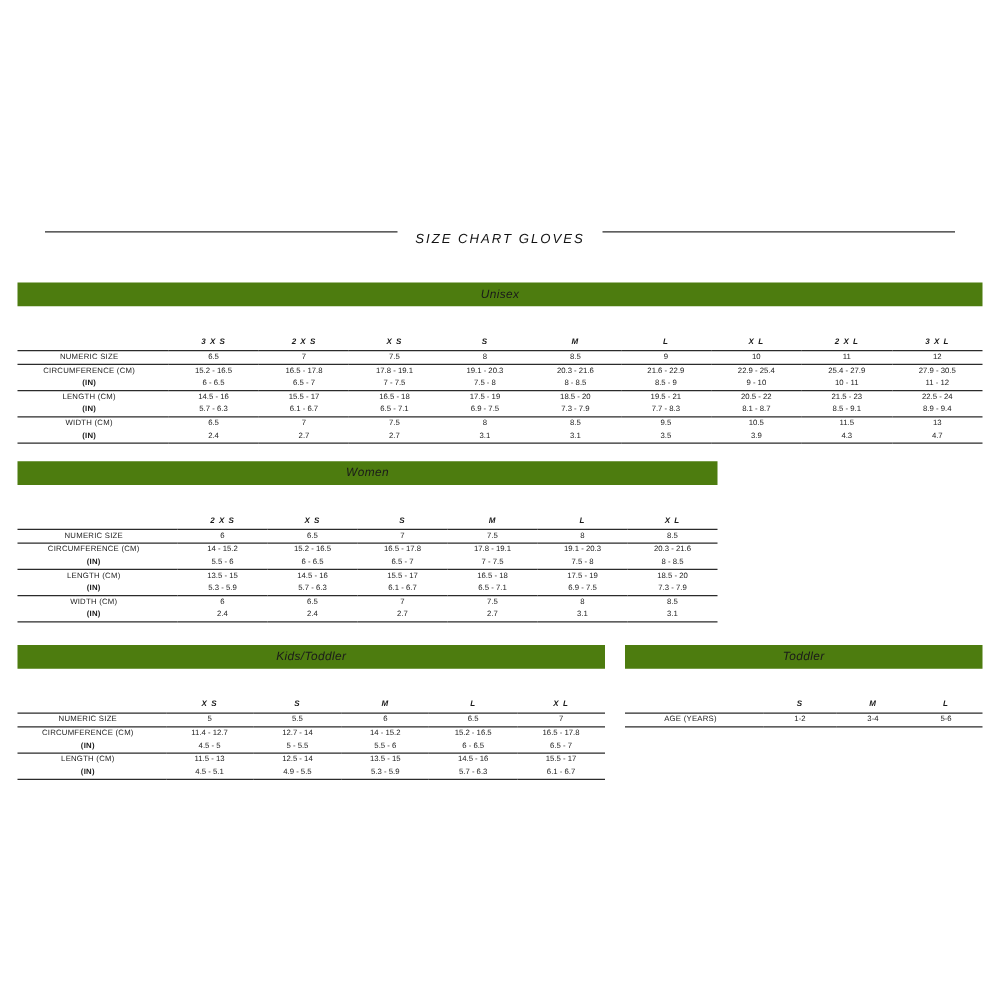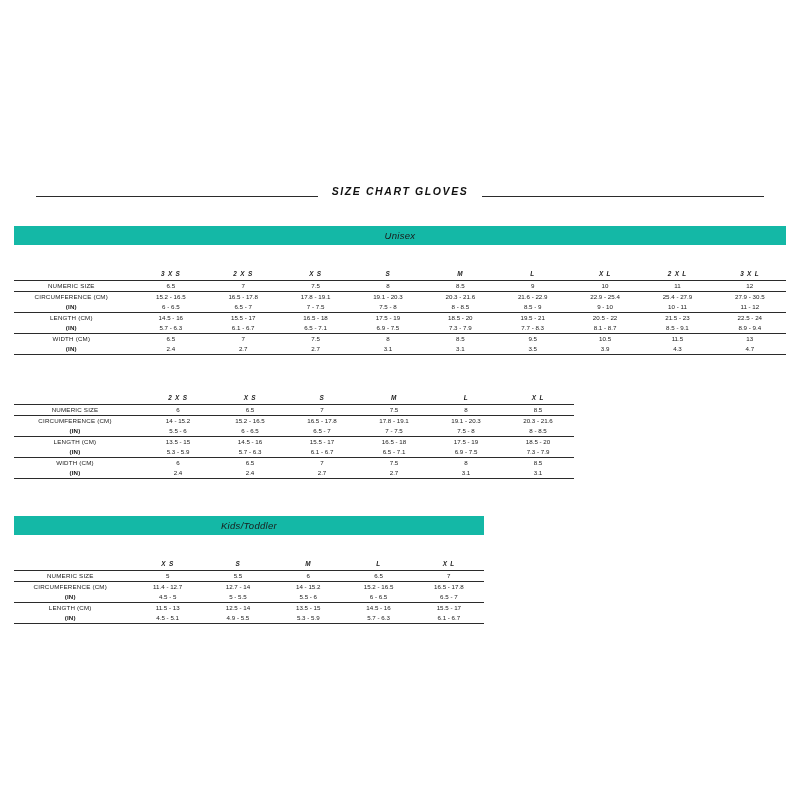--- a/index.html
+++ b/index.html
@@ -21,22 +21,21 @@
     box-sizing: border-box;
   }
 
   
   .title-wrap {
     position: absolute;
     top: 185px;
     left: 36px;
     width: 728px;
     display: flex;
-    align-items: flex-end;
-    font-weight: bold;
+    align-items: flex-start;
   }
   .title-rule {
     flex: 1 1 auto;
     height: 1px;
     background: #2b2b2b;
   }
   .title-text {
     flex: 0 0 auto;
     padding: 0 14px;
     font-size: 10.5px;
@@ -49,21 +48,21 @@
   
   .section {
     position: absolute;
   }
   .sec-unisex { top: 226px; left: 14px; width: 772px; }
   .sec-women  { top: 369px; left: 14px; width: 560px; }
   .sec-kids   { top: 516px; left: 14px; width: 470px; }
   .sec-toddler{ top: 516px; left: 500px; width: 286px; }
 
   .sec-header {
-    background: #14b8a6;
+    background: #4d7c0f;
     height: 19px;
     display: flex;
     align-items: center;
     justify-content: center;
   }
   .sec-header span {
     font-size: 9.5px;
     font-style: italic;
     letter-spacing: 0.3px;
     color: #1a1a1a;
@@ -225,20 +224,23 @@
           <td>3.5</td>
           <td>3.9</td>
           <td>4.3</td>
           <td>4.7</td>
         </tr>
       </tbody>
     </table>
   </div>
 
   <div class="section sec-women">
+    <div class="sec-header">
+      <span>Women</span>
+    </div>
     <table class="chart">
       <colgroup>
         <col style="width:128px">
         <col span="6" style="width:72px">
       </colgroup>
       <tbody>
         <tr class="head">
           <td></td>
           <td>2 X S</td>
           <td>X S</td>
@@ -369,14 +371,39 @@
           <td>4.5 - 5.1</td>
           <td>4.9 - 5.5</td>
           <td>5.3 - 5.9</td>
           <td>5.7 - 6.3</td>
           <td>6.1 - 6.7</td>
         </tr>
       </tbody>
     </table>
   </div>
 
+  <div class="section sec-toddler">
+    <div class="sec-header">
+      <span>Toddler</span>
+    </div>
+    <table class="chart toddler-table">
+      <colgroup>
+        <col style="width:110px">
+        <col span="3" style="width:58px">
+      </colgroup>
+      <tbody>
+        <tr class="head">
+          <td></td>
+          <td>S</td>
+          <td>M</td>
+          <td>L</td>
+        </tr>
+        <tr class="tline bline">
+          <td class="lbl">AGE (YEARS)</td>
+          <td>1-2</td>
+          <td>3-4</td>
+          <td>5-6</td>
+        </tr>
+      </tbody>
+    </table>
+  </div>
 
 </div>
 
 </body></html>

